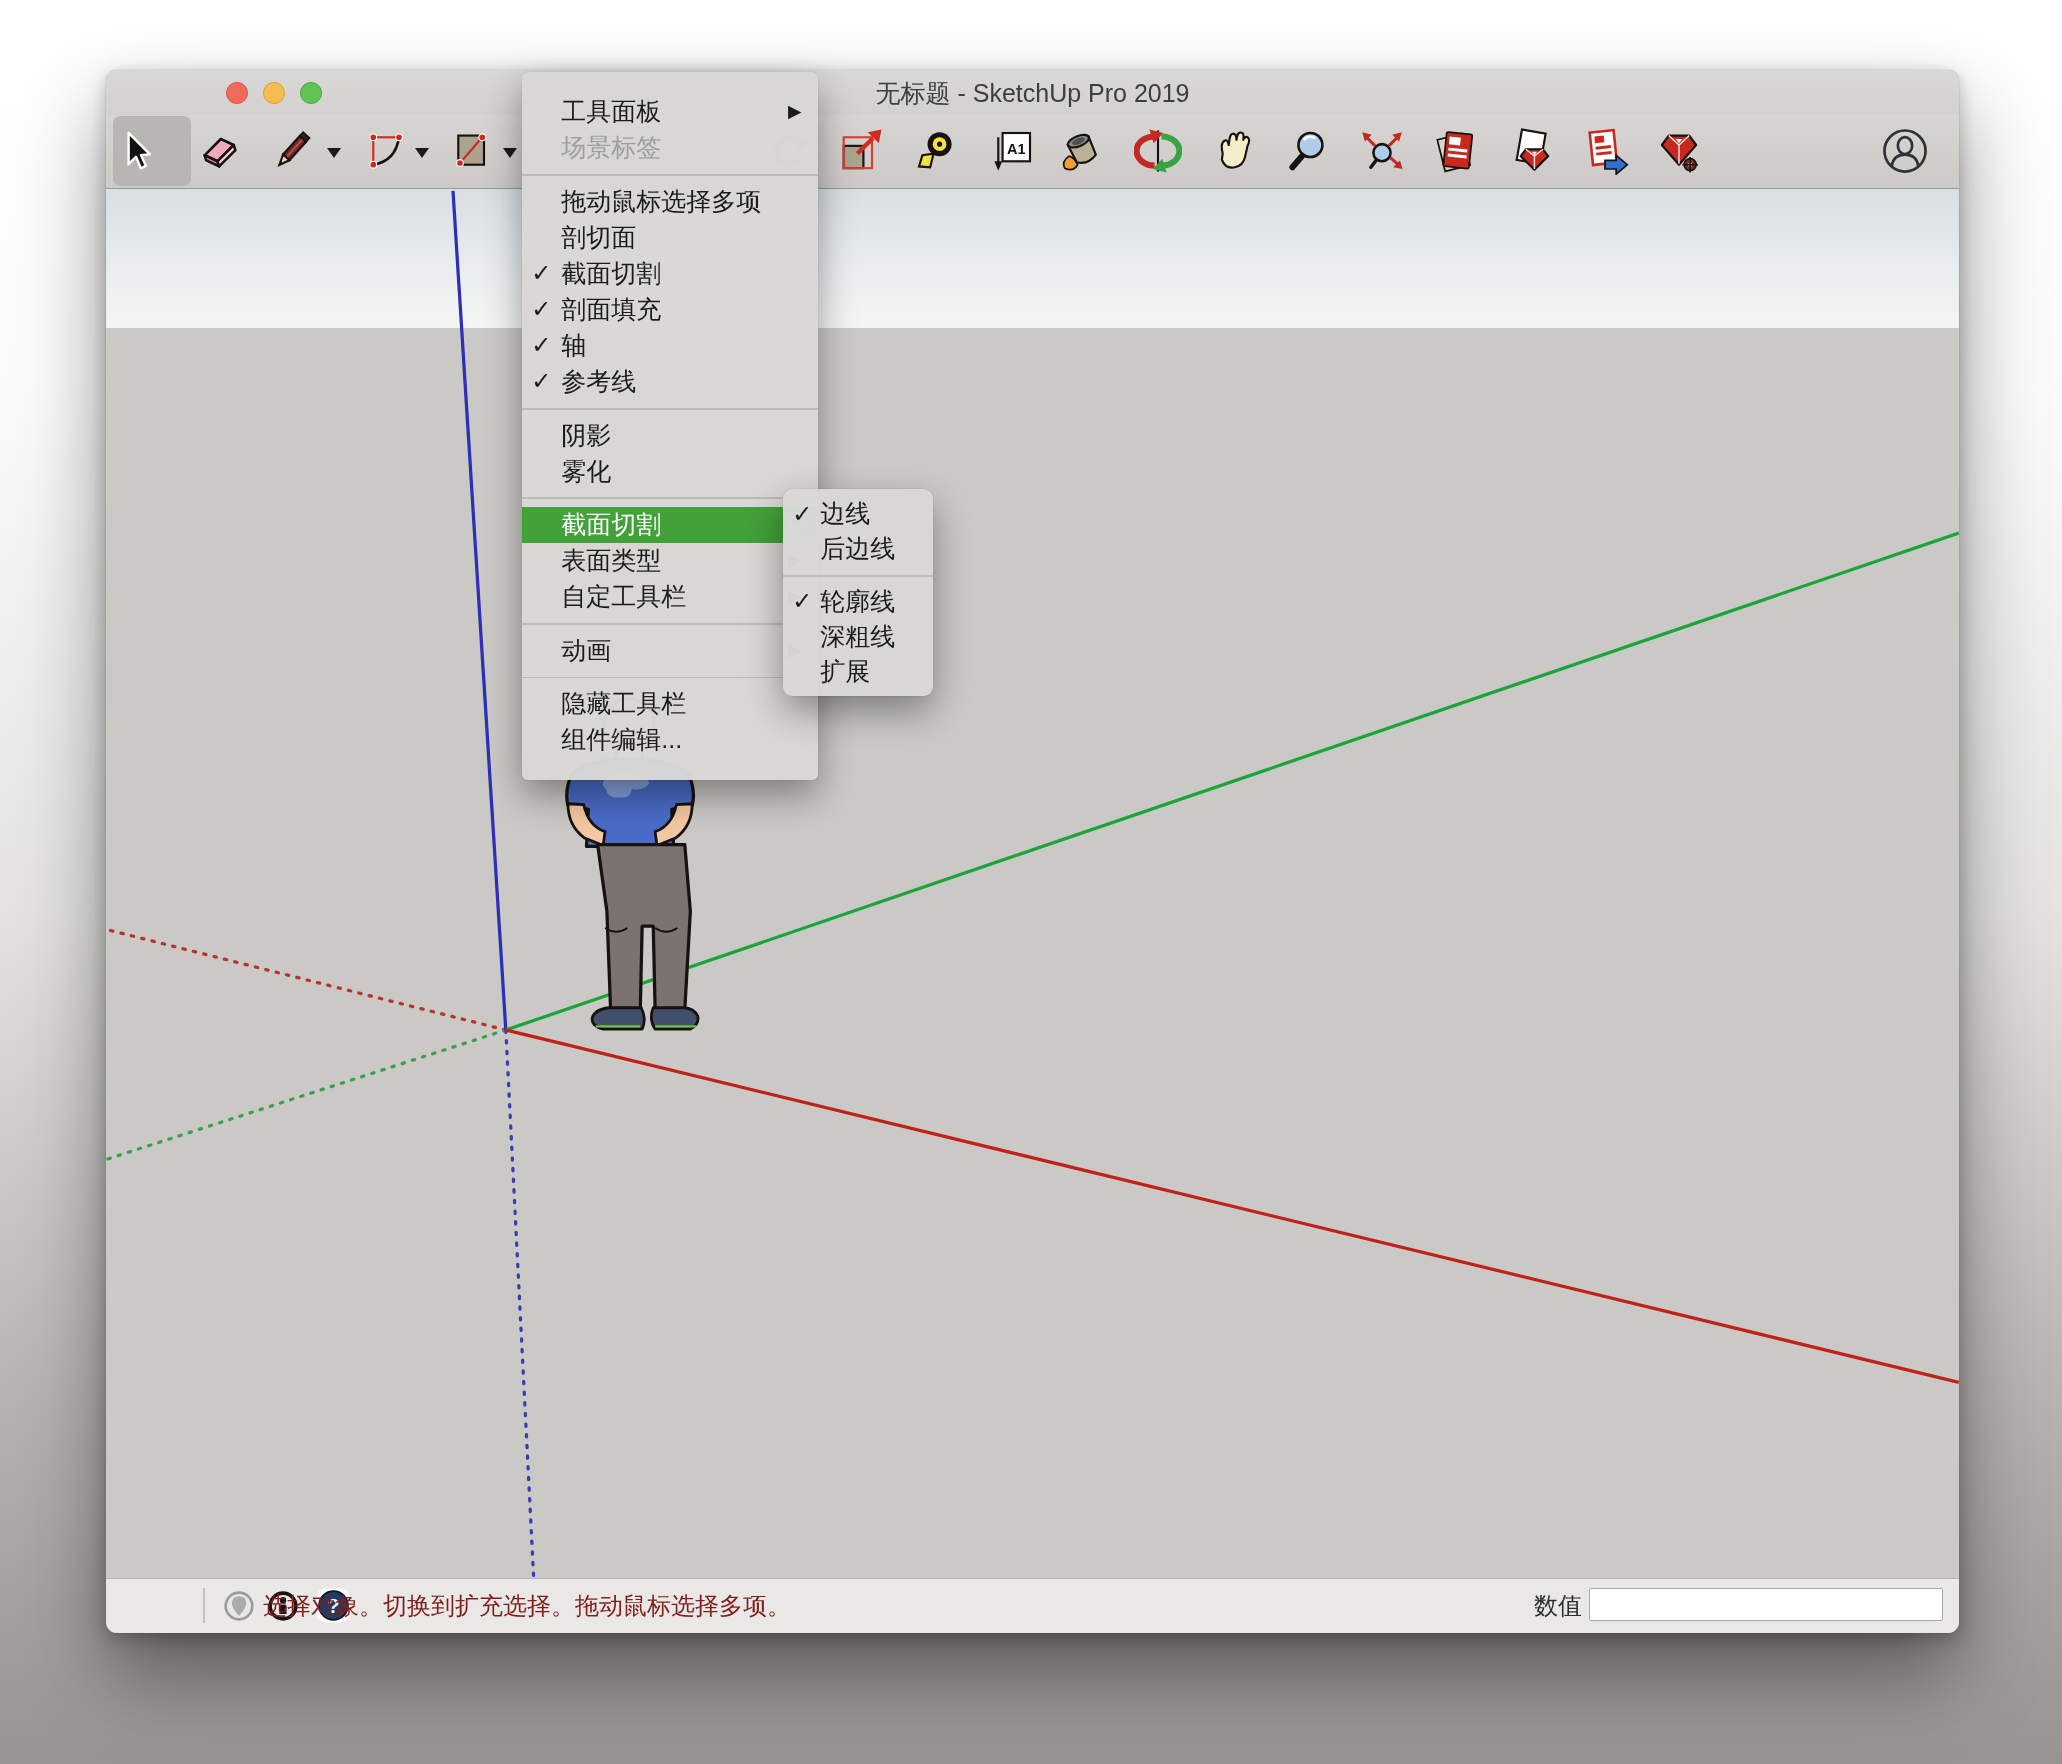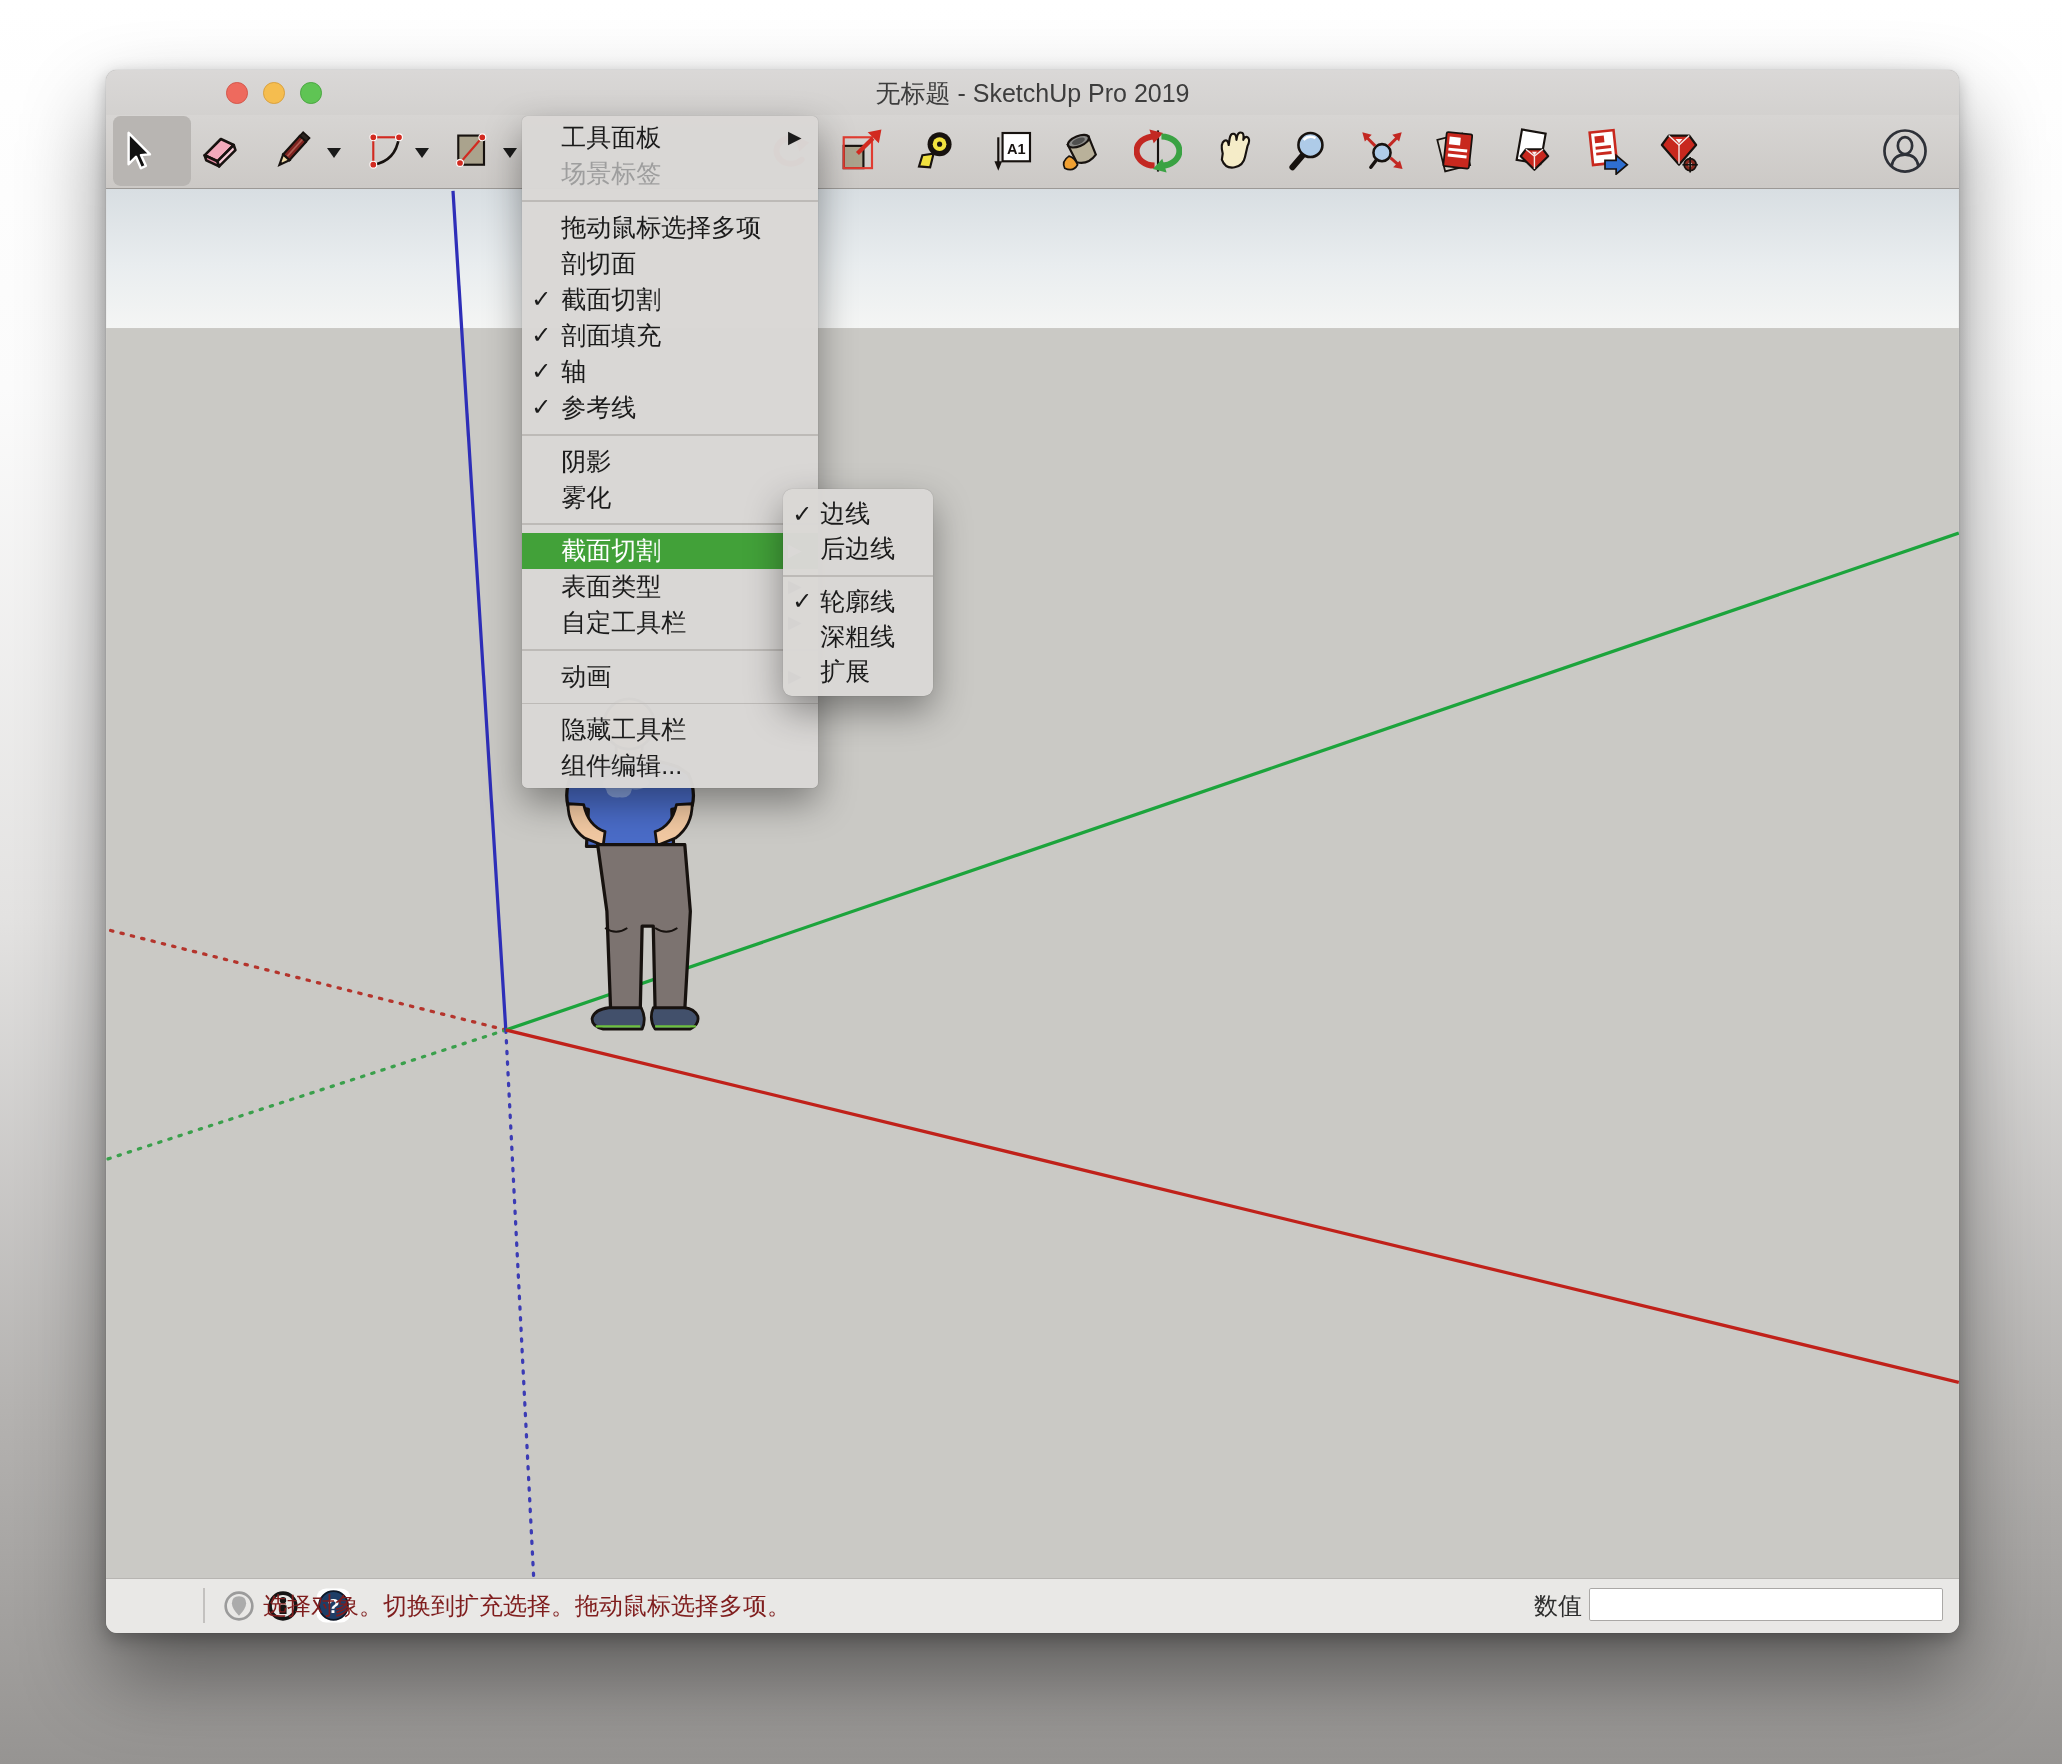--- a/index.html
+++ b/index.html
@@ -37,23 +37,23 @@
     border-top:0.9px solid #b7b5b2;border-radius:0 0 11px 11px;box-sizing:border-box;}
   .sb-icon{position:absolute;top:11px;width:32px;height:32px;}
   .sb-divider{position:absolute;left:97px;top:9.3px;width:1.9px;height:35px;background:#c3c1bf;}
   .sb-hint{position:absolute;left:157px;top:0;height:38px;line-height:54px;font-size:24px;color:#7f1d1d;}
   .sb-measure-label{position:absolute;left:1406px;top:0;width:70px;height:44px;line-height:54px;
     text-align:right;font-size:24px;color:#2c2c2c;}
   .sb-input{position:absolute;left:1483px;top:9.3px;width:354px;height:33px;box-sizing:border-box;
     border:1.9px solid #aaa8a6;border-radius:1.9px;background:#fff;font-size:22px;padding:0 7.4px;
     font-family:"Liberation Sans","DejaVu Sans",sans-serif;}
   
-  .menu{position:absolute;left:416px;top:1.9px;width:296px;padding:4px 0;z-index:60;
+  .menu{position:absolute;left:416px;top:1.9px;width:296px;padding:22px 0;z-index:60;
     background:rgba(217,215,213,.98);border-radius:5.6px;
-    box-shadow:0 15px 37px rgba(0,0,0,.38),0 0 0.9px rgba(0,0,0,.4);margin-top:44px;}
+    box-shadow:0 15px 37px rgba(0,0,0,.38),0 0 0.9px rgba(0,0,0,.4);}
   .submenu{position:absolute;left:677px;top:419px;width:150px;padding:7.4px 0;z-index:61;
     background:rgba(217,215,213,.98);border-radius:9.3px;
     box-shadow:0 15px 37px rgba(0,0,0,.38),0 0 0.9px rgba(0,0,0,.4);}
   .menu-row{height:36px;display:flex;align-items:center;font-size:25px;color:#1b1b1b;padding:0 11px 0 9.3px;}
   .submenu .menu-row{height:35px;}
   .menu-row .check{width:30px;font-size:24px;font-weight:700;flex:0 0 auto;}
   .submenu .menu-row .check{width:28px;}
   .menu-row .label{flex:1 1 auto;white-space:nowrap;}
   .menu-row .arrow{flex:0 0 auto;font-size:17.6px;padding-right:5.6px;}
   .menu-row.highlight{background:#42a139;color:#fff;}

